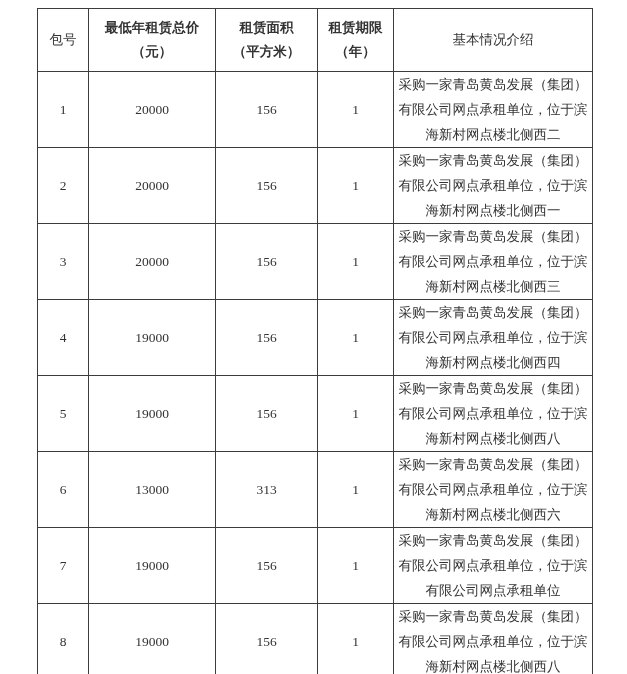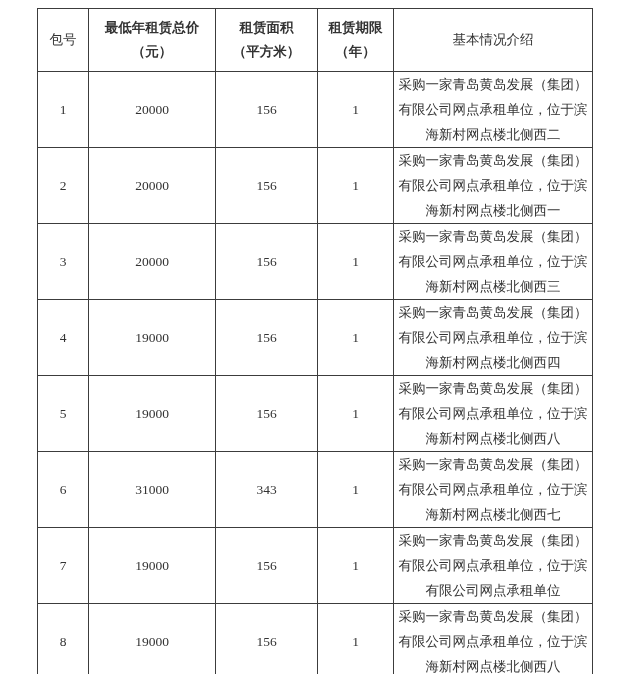--- a/index.html
+++ b/index.html
@@ -134,27 +134,27 @@
     <td class="cell-term">1</td>
     <td class="cell-description">
       <div>采购一家青岛黄岛发展（集团）</div>
       <div>有限公司网点承租单位，位于滨</div>
       <div>海新村网点楼北侧西八</div>
     </td>
   </tr>
 
   <tr>
     <td class="cell-package-no">6</td>
-    <td class="cell-min-annual-rent">31000</td>
-    <td class="cell-area">343</td>
+    <td class="cell-min-annual-rent">13000</td>
+    <td class="cell-area">313</td>
     <td class="cell-term">1</td>
     <td class="cell-description">
       <div>采购一家青岛黄岛发展（集团）</div>
       <div>有限公司网点承租单位，位于滨</div>
-      <div>海新村网点楼北侧西七</div>
+      <div>海新村网点楼北侧西六</div>
     </td>
   </tr>
 
   <tr>
     <td class="cell-package-no">7</td>
     <td class="cell-min-annual-rent">19000</td>
     <td class="cell-area">156</td>
     <td class="cell-term">1</td>
     <td class="cell-description">
       <div>采购一家青岛黄岛发展（集团）</div>

